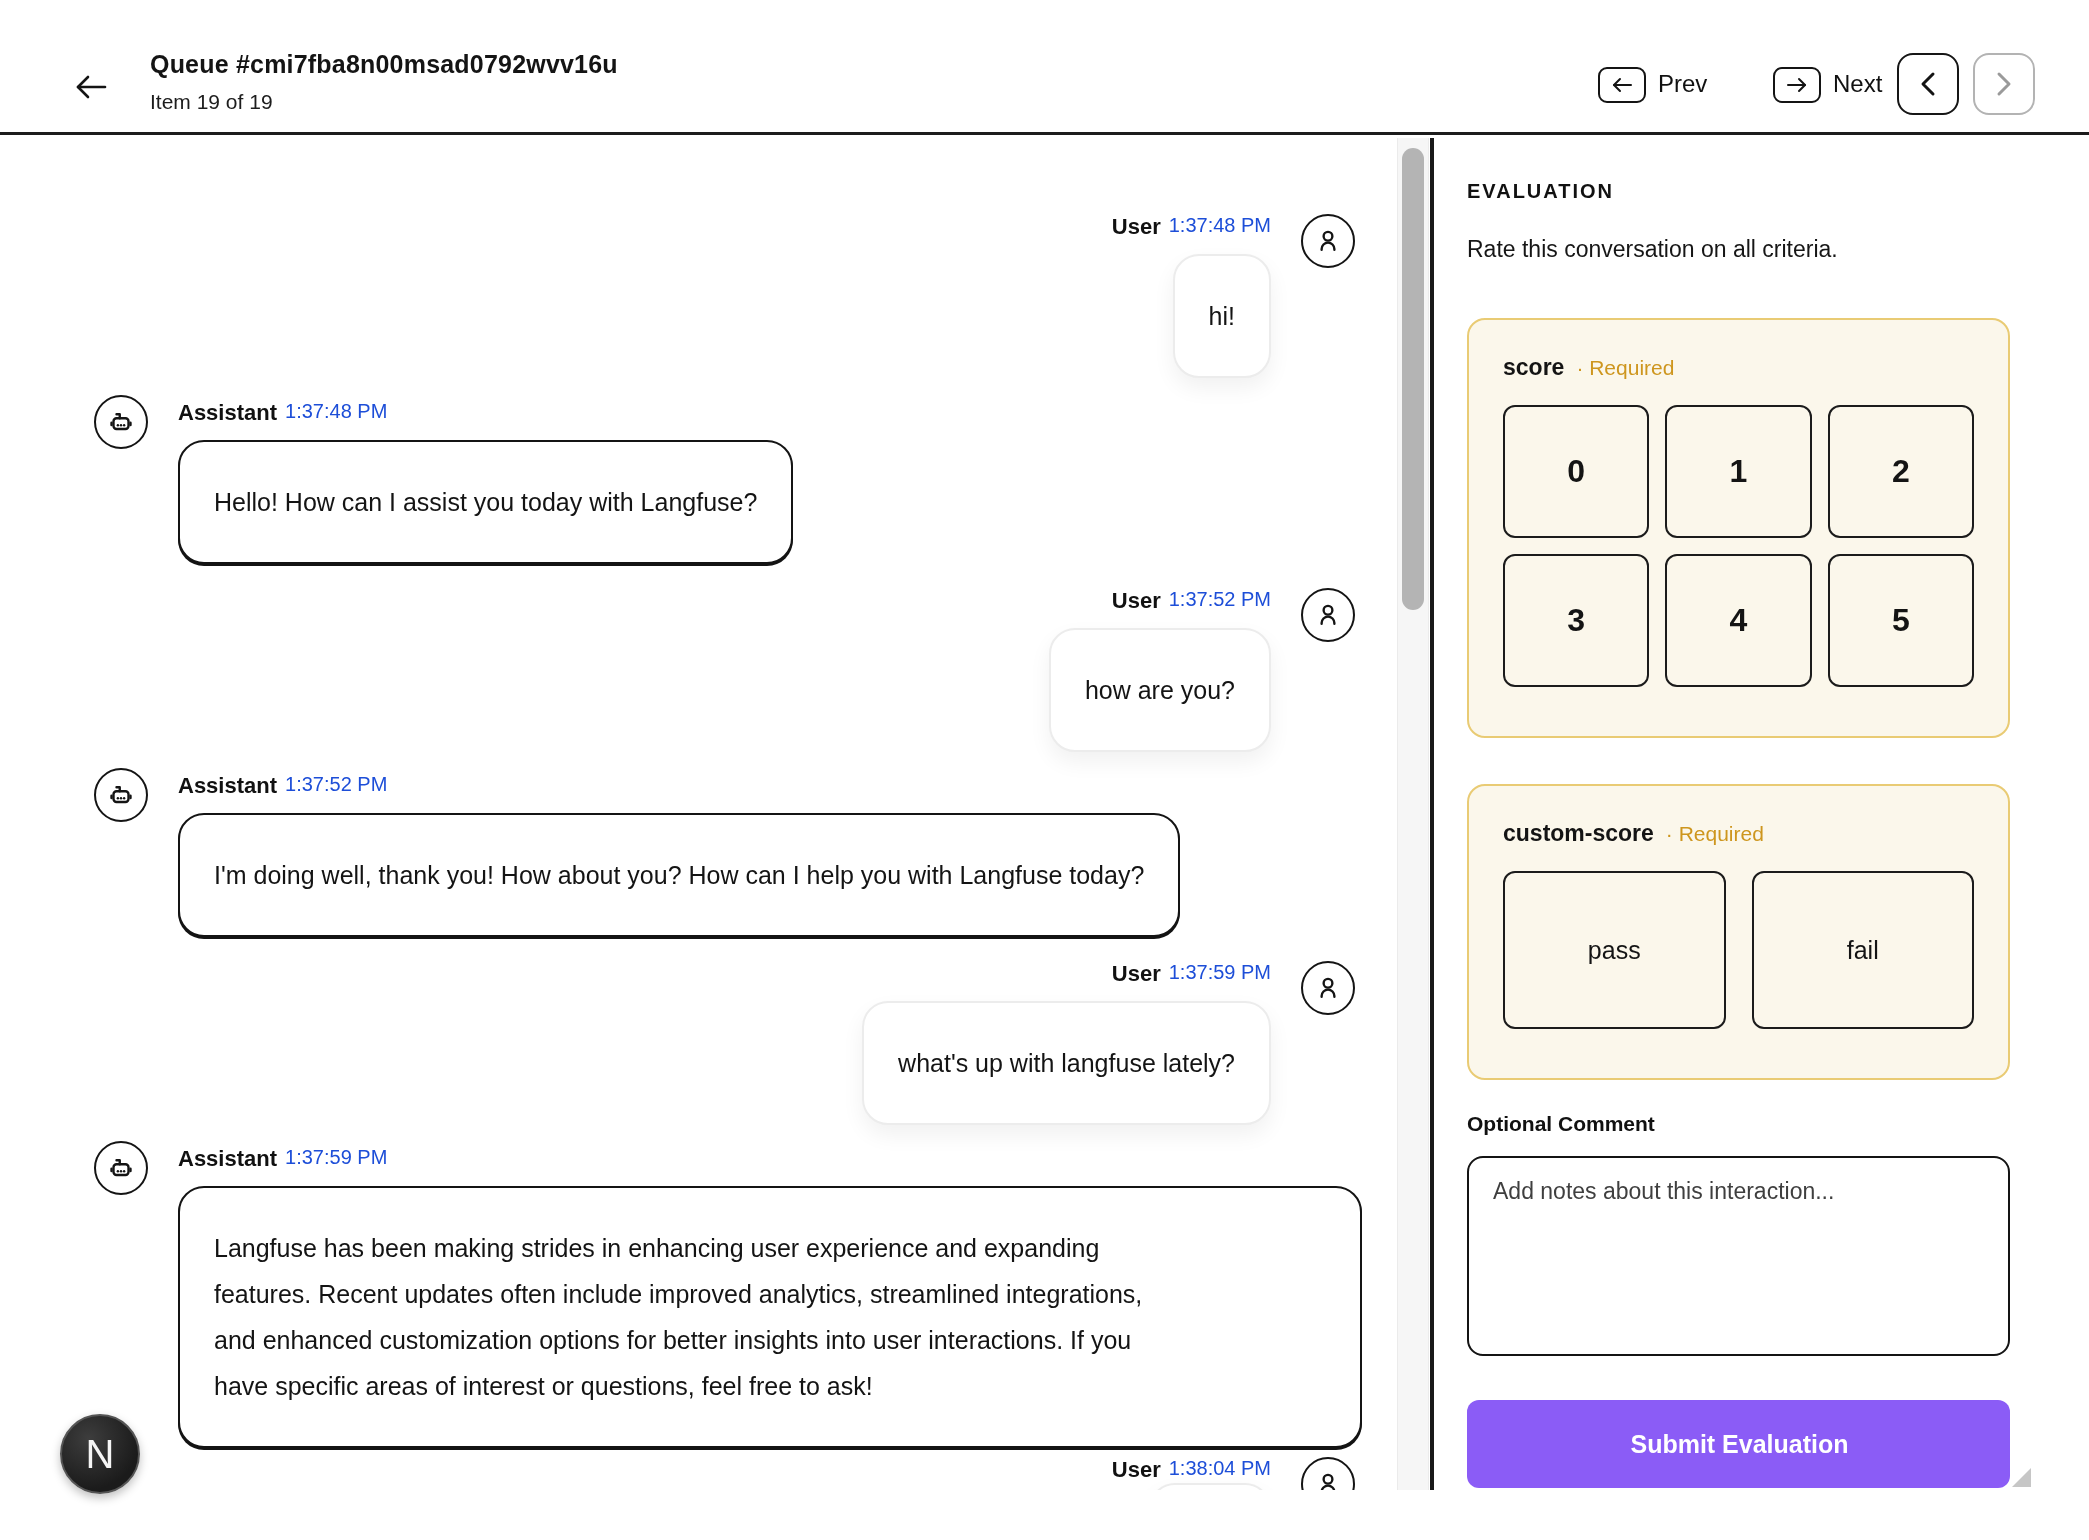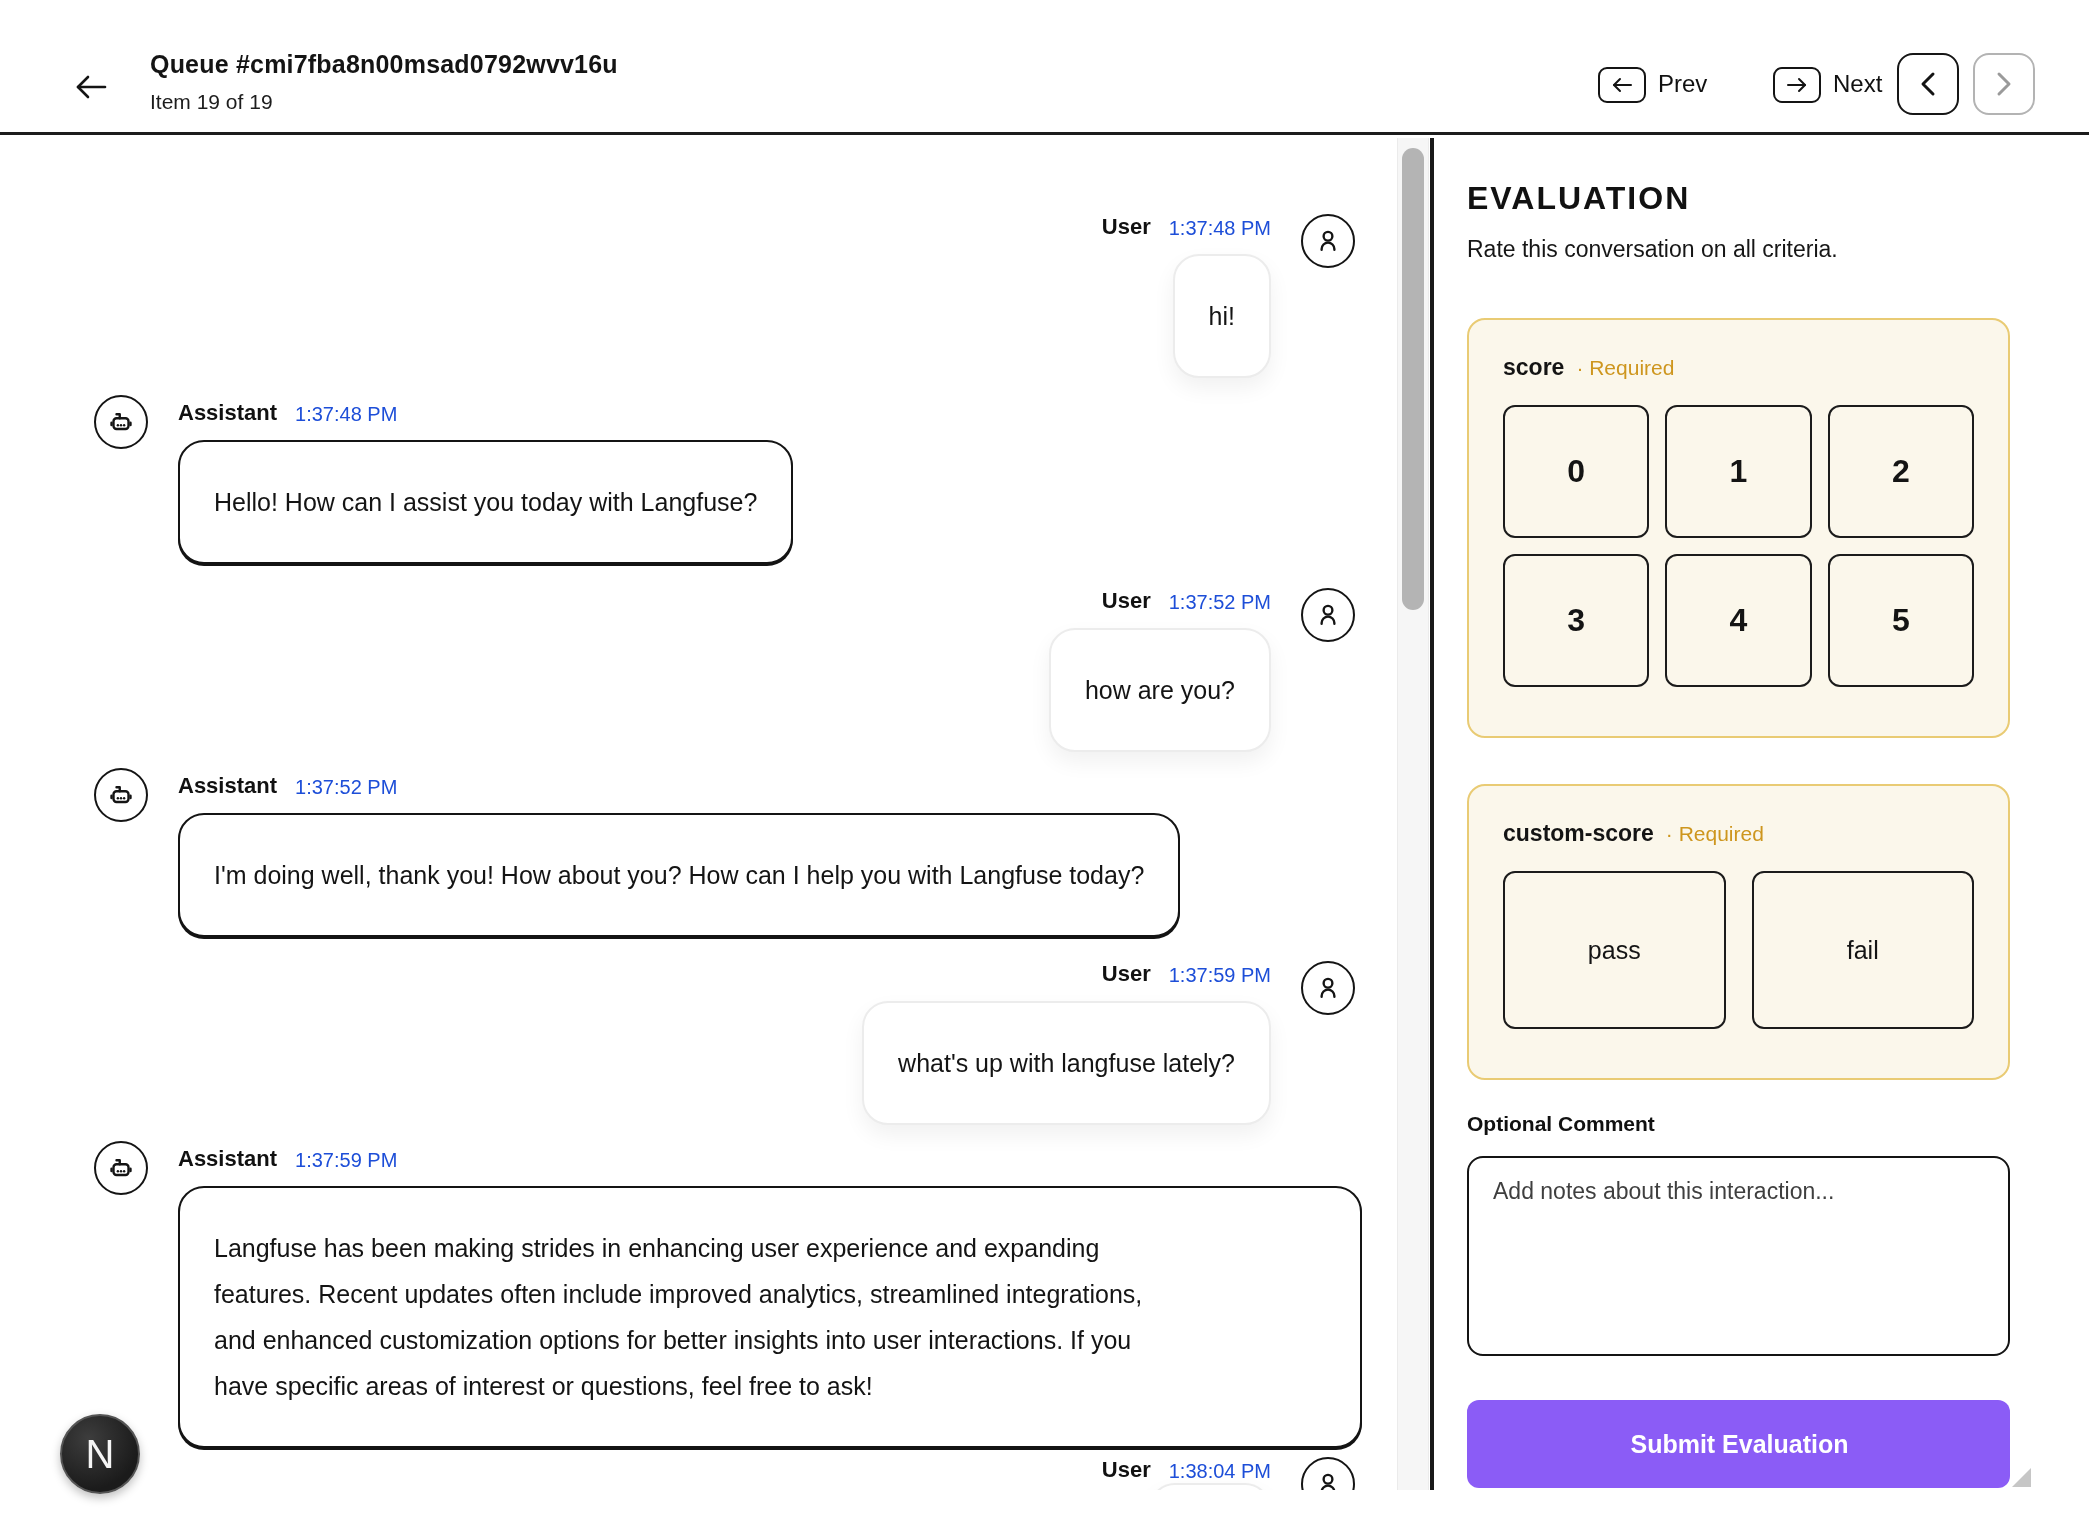--- a/index.html
+++ b/index.html
@@ -25,32 +25,32 @@
   .scroll-thumb{position:absolute;left:1402px;top:148px;width:22px;height:462px;border-radius:11px;background:#b4b4b4;}
   .divider{position:absolute;left:1430px;top:138px;width:4px;height:1352px;background:#191919;}
 
   
   .msg{position:absolute;display:flex;align-items:flex-start;gap:30px;}
   .msg.user{right:75px;}
   .msg.assistant{left:94px;}
   .msg-col{display:flex;flex-direction:column;}
   .msg.user .msg-col{align-items:flex-end;}
   .msg.assistant .msg-col{align-items:flex-start;margin-top:5px;}
-  .msg-head{display:flex;gap:18px;align-items:flex-end;margin-bottom:14px;}
+  .msg-head{display:flex;gap:8px;align-items:flex-start;margin-bottom:14px;}
   .role{font-size:22px;font-weight:700;color:#111;}
   .time{font-size:20px;font-weight:400;color:#1d4ed8;}
   .avatar{width:54px;height:54px;border-radius:50%;border:2.5px solid #141414;box-sizing:border-box;background:#fff;display:flex;align-items:center;justify-content:center;flex:0 0 auto;}
   .bubble{font-size:25px;line-height:46px;padding:37px 34px;border-radius:26px;background:#fff;box-sizing:border-box;max-width:1190px;}
   .bubble.assistant-bubble{border:2.5px solid #141414;box-shadow:0 2px 0 #141414;}
   .bubble.user-bubble{border:2px solid #ececec;box-shadow:0 10px 22px rgba(0,0,0,.06);}
   .bubble.wide{width:1184px;white-space:pre-line;}
   .bubble.stub{min-width:122px;min-height:60px;}
 
   
-  .eval-heading{position:absolute;left:1467px;top:180px;font-size:32px;font-weight:650;letter-spacing:2px;color:#111;}
+  .eval-heading{position:absolute;left:1467px;top:180px;font-size:20px;font-weight:650;letter-spacing:2px;color:#111;}
   .eval-sub{position:absolute;left:1467px;top:236px;font-size:23px;color:#161616;}
   .crit-card{position:absolute;left:1467px;width:543px;background:#fbf7eb;border:2px solid #e9cb74;border-radius:18px;box-sizing:border-box;padding:34px;}
   .crit-card.card-score{top:318px;height:420px;}
   .crit-card.card-custom{top:784px;height:296px;}
   .crit-head{display:flex;align-items:baseline;gap:12px;margin-bottom:24px;}
   .crit-name{font-size:23px;font-weight:700;color:#141414;}
   .crit-req{font-size:21px;font-weight:500;color:#ce961e;}
   .opt-grid{display:grid;gap:16px;}
   .opt-grid.cols3{grid-template-columns:repeat(3,1fr);}
   .opt-grid.cols2{grid-template-columns:repeat(2,1fr);column-gap:26px;}

